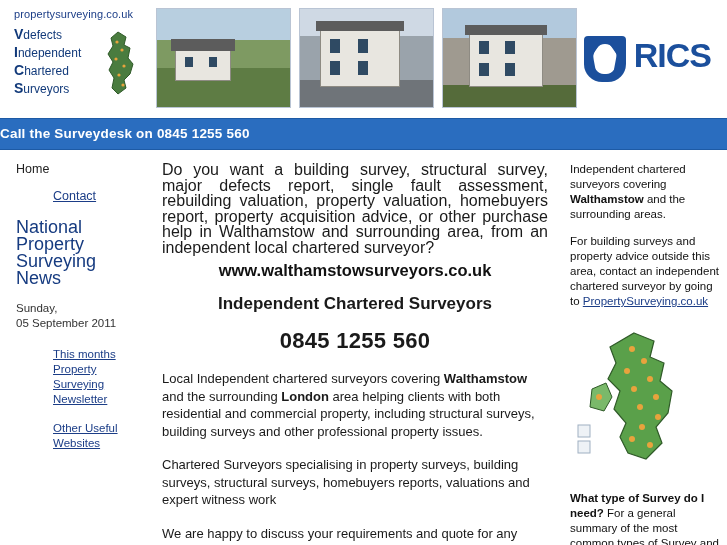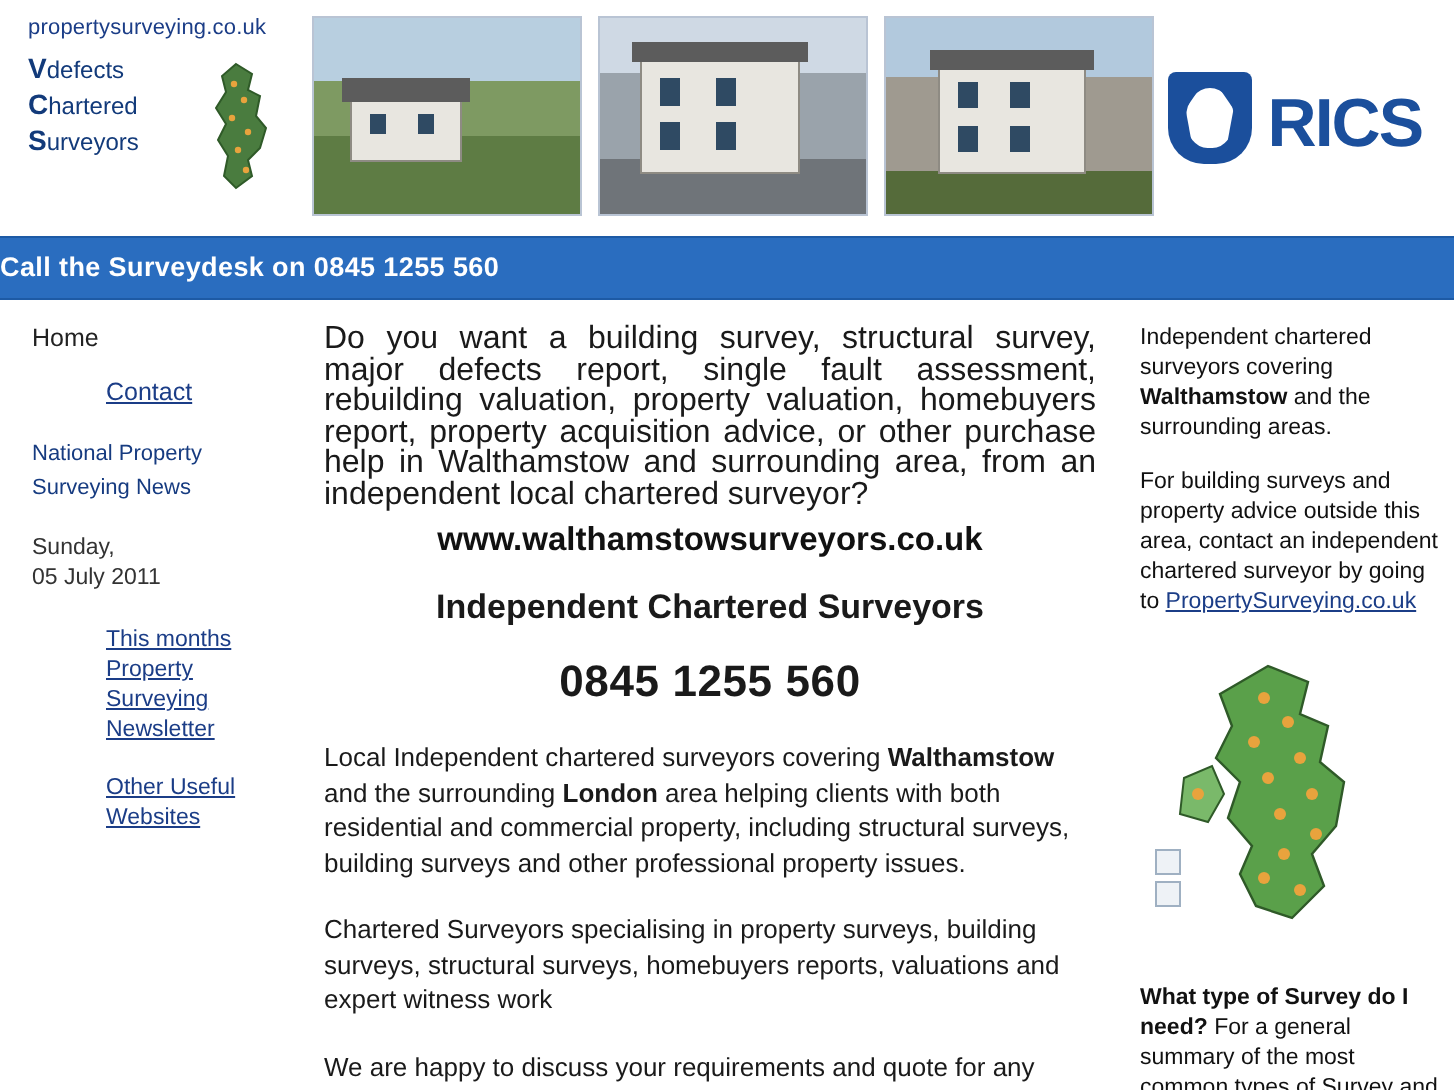--- a/index.html
+++ b/index.html
@@ -56,21 +56,21 @@
   .ph3 { background: linear-gradient(#b2c9dd 0 30%, #9f9a90 30% 78%, #556b3a 78% 100%); }
   .ph-house {
     position:absolute; background:#e8e6e0; border:1px solid #8e8b83;
   }
   .ph-roof { position:absolute; background:#5c5c5c; }
   .ph-win { position:absolute; background:#2f4a63; }
 
   .rics {
     margin-left: auto;
     display: flex;
-    align-items: flex-end;
+    align-items: flex-start;
     padding-right: 10px;
     padding-top: 28px;
   }
   .rics-lion {
     width: 42px; height: 46px;
     background: #1b4f9c;
     border-radius: 4px 4px 18px 18px;
     margin-right: 8px;
     position: relative;
   }
@@ -109,21 +109,21 @@
   }
   .col-left {
     width: 152px;
     padding: 12px 10px 0 16px;
     font-size: 12.5px;
     color: #1b3d87;
   }
   .col-left .nav-item { margin-bottom: 13px; color:#222; }
   .col-left a { color:#1b3d87; text-decoration: underline; margin-left: 37px; }
   .news-title {
-    font-size: 11px;
+    font-size: 18px;
     line-height: 17px;
     color: #163b80;
     margin: 16px 0 14px 0;
   }
   .date { font-size: 11.5px; color:#333; line-height:15px; margin-bottom:16px;}
   .lk { display:block; font-size:11.5px; line-height:15px; margin-bottom:14px; color:#1b3d87; text-decoration:underline; }
 
   .col-mid {
     width: 410px;
     padding: 12px 14px 0 10px;
@@ -186,20 +186,21 @@
 <body>
 
 <div class="page">
 
   <div class="header">
 
     <div class="logo-block">
       <div class="logo-domain">propertysurveying.co.uk</div>
       <div class="vics-lines">
         <div><span class="cap">V</span><span>defects</span></div>
+        <div><span class="cap">I</span><span>ndependent</span></div>
         <div><span class="cap">C</span><span>hartered</span></div>
         <div><span class="cap">S</span><span>urveyors</span></div>
       </div>
       <svg class="map-badge" viewBox="0 0 44 72">
         <rect x="0" y="0" width="44" height="72" fill="#ffffff"></rect>
         <path d="M18 4 L26 9 L24 17 L30 20 L28 30 L33 36 L30 46 L24 52 L26 60 L18 66 L12 60 L14 50 L9 42 L13 34 L8 26 L13 18 L11 10 Z" fill="#4a7c3f" stroke="#2f5a28" stroke-width="1"></path>
         <circle cx="17" cy="14" r="1.6" fill="#e8a33d"></circle>
         <circle cx="22" cy="22" r="1.6" fill="#e8a33d"></circle>
         <circle cx="16" cy="31" r="1.6" fill="#e8a33d"></circle>
         <circle cx="24" cy="38" r="1.6" fill="#e8a33d"></circle>
@@ -244,21 +245,21 @@
   <div class="body">
 
     <div class="col-left">
       <div class="nav-item">Home</div>
       <div class="nav-item"><a href="#">Contact</a></div>
 
       <div class="news-title">National Property Surveying News</div>
 
       <div class="date">
         <div>Sunday,</div>
-        <div>05 July 2011</div>
+        <div>05 September 2011</div>
       </div>
 
       <a class="lk" href="#">This months Property Surveying Newsletter</a>
       <a class="lk" href="#">Other Useful Websites</a>
     </div>
 
     <div class="col-mid">
       <p class="intro">Do you want a building survey, structural survey, major defects report, single fault assessment, rebuilding valuation, property valuation, homebuyers report, property acquisition advice, or other purchase help in Walthamstow and surrounding area, from an independent local chartered surveyor?</p>
 
       <div class="url-line">www.walthamstowsurveyors.co.uk</div>

